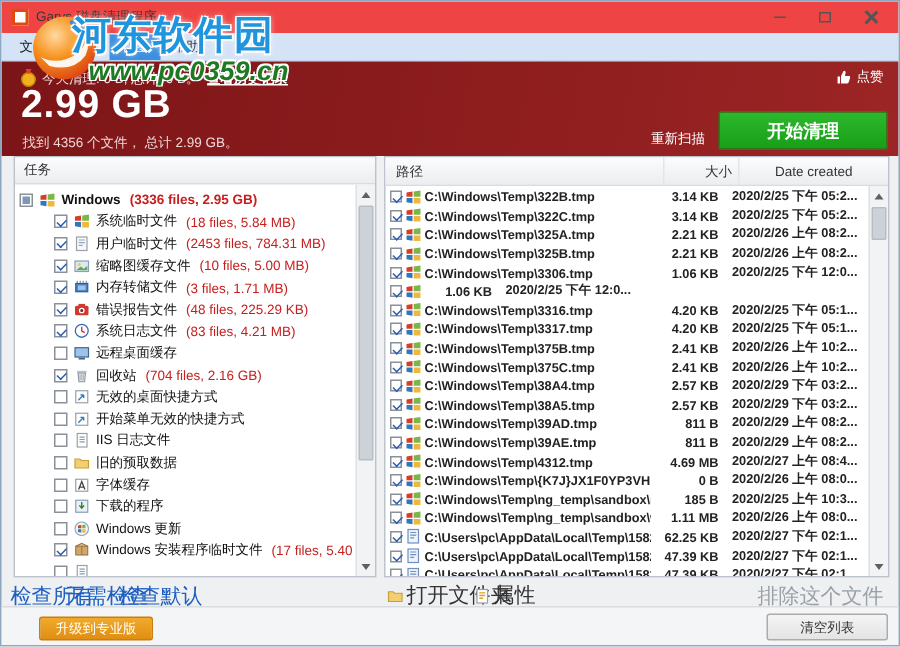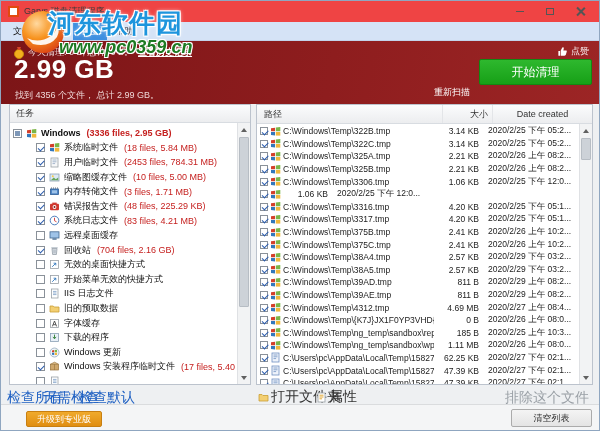--- a/index.html
+++ b/index.html
@@ -26,36 +26,36 @@
   
   .header{position:absolute;left:0;top:40px;width:598px;height:63px;background:linear-gradient(100deg,#7c1517 0%,#8e1d1e 55%,#9c2525 100%);color:#fff;}
   .stats-line{position:absolute;left:27px;top:5px;font-size:9px;color:#f3e2e2;white-space:nowrap;}
   .medal{position:absolute;left:12px;top:4px;width:12px;height:12px;}
   .history-link{color:#fff;font-weight:bold;text-decoration:underline;margin-left:5px;}
   .like{position:absolute;right:10px;top:4px;display:flex;align-items:center;font-size:9px;color:#fff;}
   .like svg{margin-right:3px;}
   .big-size{position:absolute;left:13px;top:13px;font-size:26px;font-weight:600;letter-spacing:.5px;}
   .found-line{position:absolute;left:14px;top:48px;font-size:9px;color:#eed7d7;}
   .rescan{position:absolute;right:129px;top:45px;font-size:9px;color:#fff;}
-  .clean-btn{position:absolute;right:7px;top:18px;width:113px;height:26px;background:linear-gradient(#2eb82e,#17a017);border:1px solid #128812;border-radius:2px;color:#fff;font-size:12px;font-weight:normal;display:flex;align-items:center;justify-content:center;text-align:right;}
+  .clean-btn{position:absolute;right:7px;top:33px;width:113px;height:26px;background:linear-gradient(#2eb82e,#17a017);border:1px solid #128812;border-radius:2px;color:#fff;font-size:12px;font-weight:bold;display:flex;align-items:center;justify-content:center;text-align:right;}
 
   
   .panel{position:absolute;top:103px;background:#fff;border:1px solid #bcc3cd;}
   .left-panel{left:8px;width:242px;height:281px;}
   .right-panel{left:255px;width:337px;height:281px;}
   .panel-header{height:18px;background:linear-gradient(#fbfcfd,#ecedef);border-bottom:1px solid #d8dce1;display:flex;align-items:center;font-size:9px;color:#333;}
   .left-panel .panel-header{padding-left:6px;}
   .cols{display:flex;height:19px;}
   .col{display:flex;align-items:center;border-right:1px solid #e3e5e8;height:100%;}
   .col-path{flex:1;padding-left:7px;}
   .col-size{width:50px;justify-content:flex-end;padding-right:4px;}
   .col-date{width:99px;justify-content:center;border-right:none;}
   .panel-body{position:relative;overflow:hidden;}
   .left-body{height:261px;padding-top:3px;}
-  .right-body{height:260px;padding-top:1px;}
+  .right-body{height:260px;padding-top:1px;font-weight:bold;}
 
   .tree-row{display:flex;align-items:center;height:14.6px;font-size:9px;color:#101010;padding-left:26px;white-space:nowrap;}
   .tree-row.root{padding-left:3px;font-weight:bold;}
   .cb{width:9px;height:9px;border:1px solid #8a9199;background:#fff;position:relative;flex:none;}
   .cb.checked::after{content:"";position:absolute;left:1px;top:1.5px;width:5px;height:2.5px;border-left:1.7px solid #2b5cad;border-bottom:1.7px solid #2b5cad;transform:rotate(-45deg);}
   .cb.partial::after{content:"";position:absolute;left:1px;top:1px;right:1px;bottom:1px;background:#7e98b8;}
   .ti{width:12px;height:11px;margin:0 3px 0 4px;flex:none;display:inline-flex;}
   .lbl{margin-right:2px;}
   .cnt{color:#c5201f;margin-left:4px;}
   .tree-row.root .cnt{font-weight:bold;}

